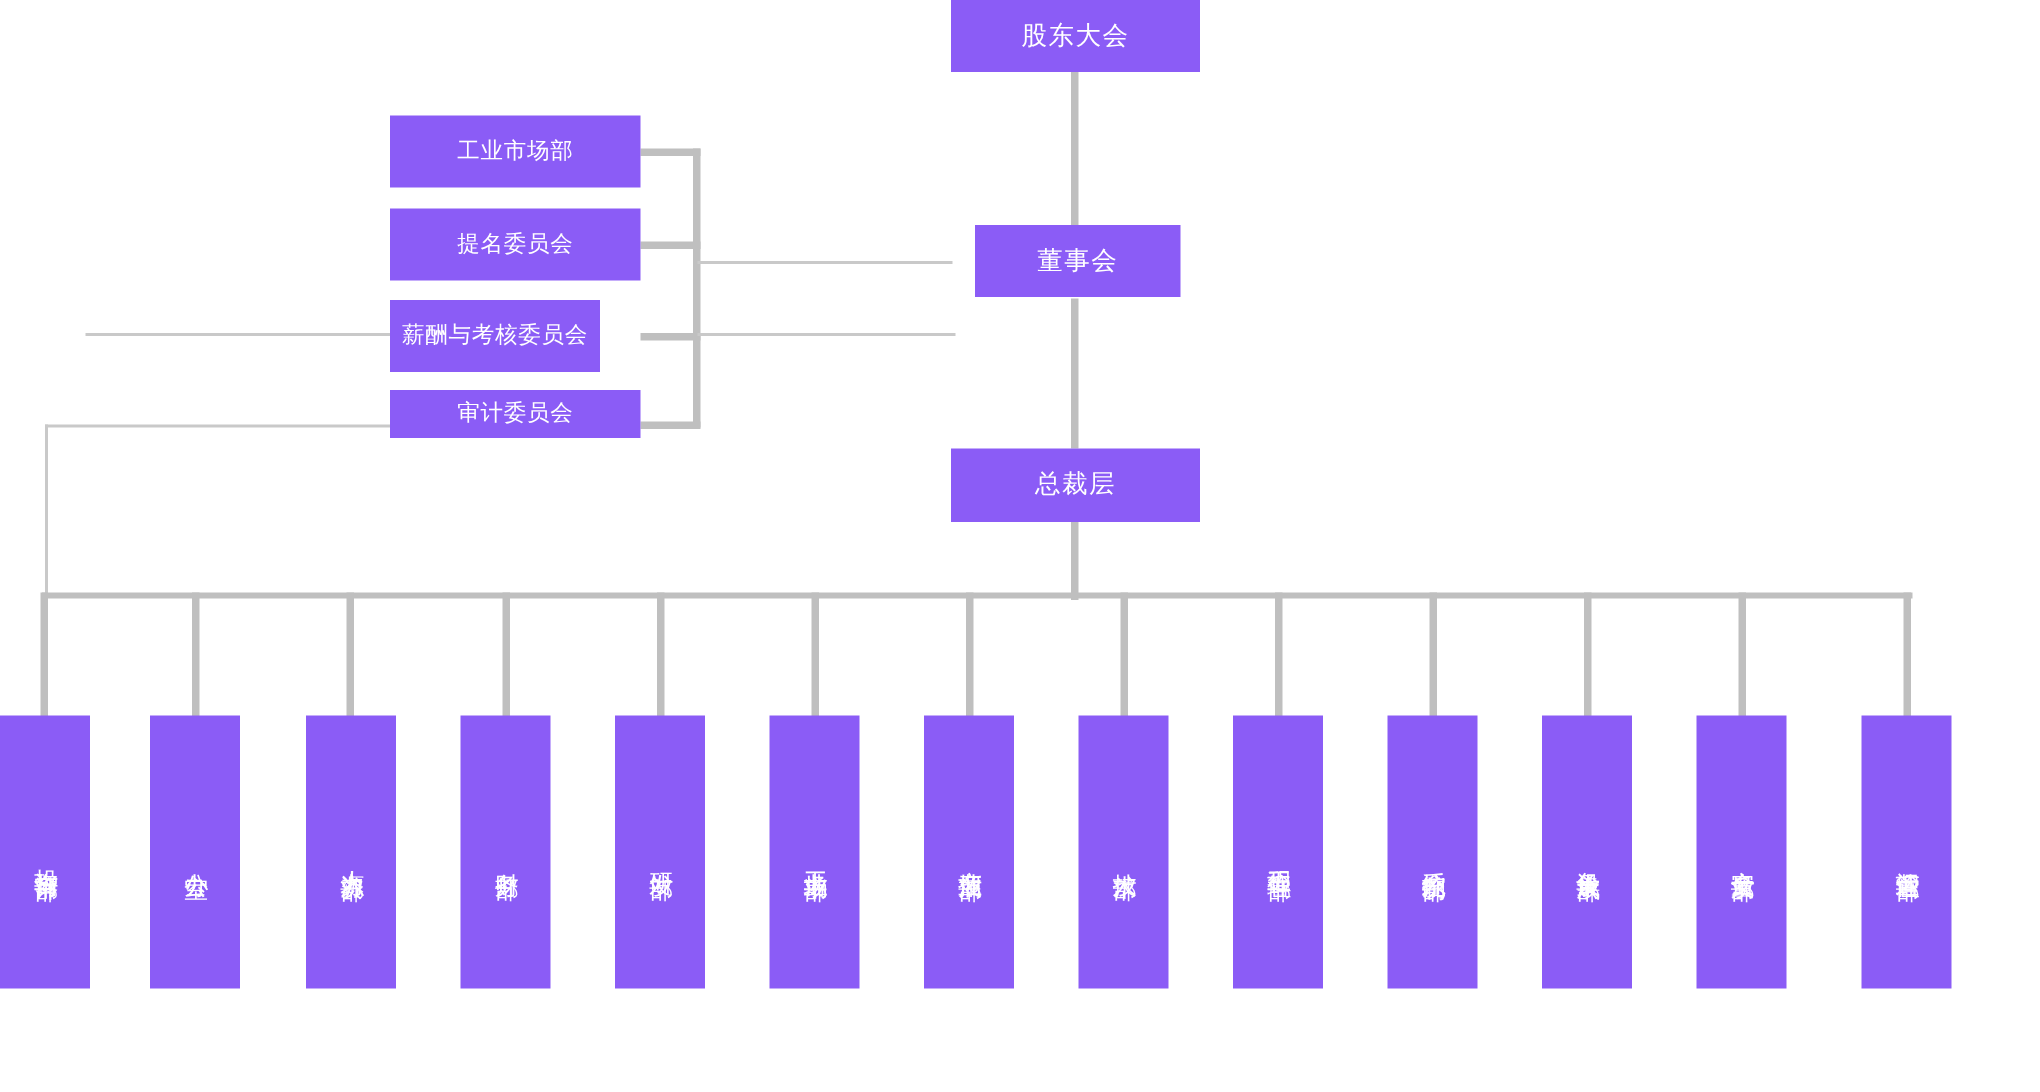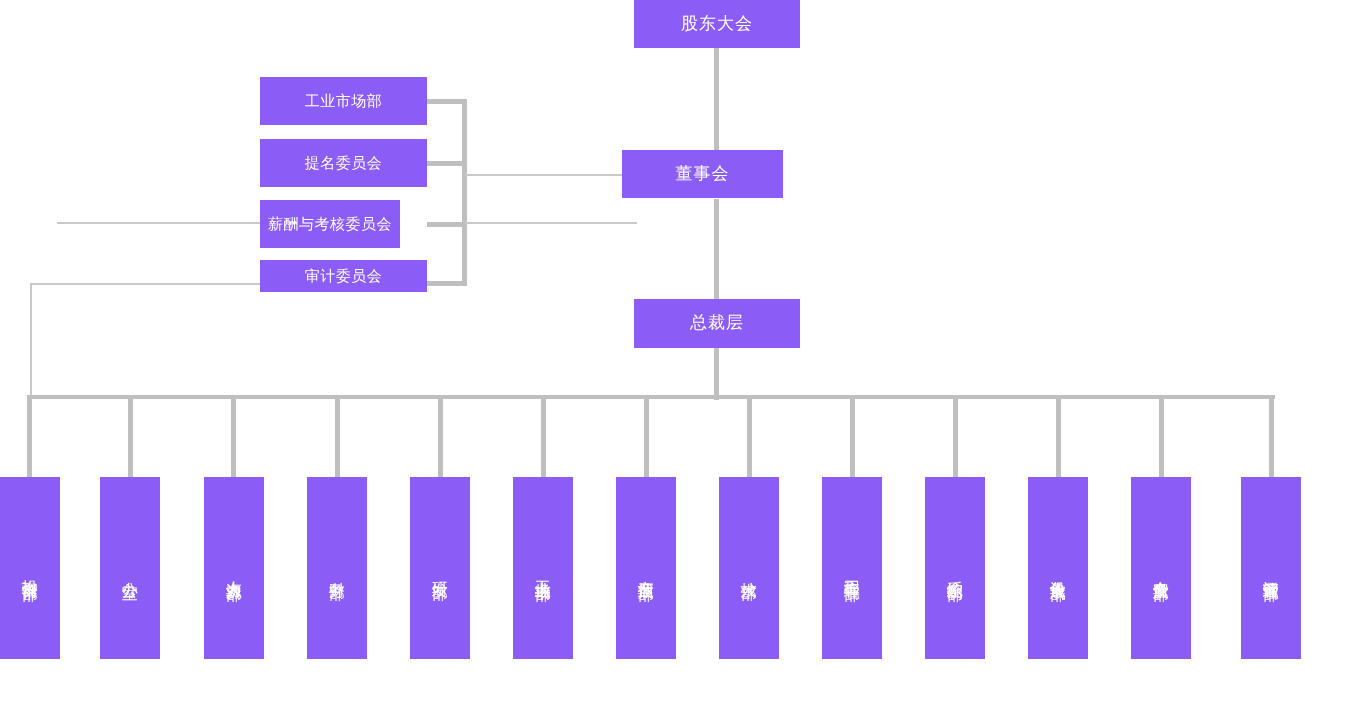--- a/index.html
+++ b/index.html
@@ -98,21 +98,21 @@
   <div class="conn" style="left:850px; top:395px; width:5px; height:84px;"></div>
   <div class="conn" style="left:953px; top:395px; width:5px; height:84px;"></div>
   <div class="conn" style="left:1056px; top:395px; width:5px; height:84px;"></div>
   <div class="conn" style="left:1159px; top:395px; width:5px; height:84px;"></div>
   <div class="conn" style="left:1269px; top:395px; width:5px; height:84px;"></div>
 
   <div class="node node-top" style="left:634px; top:0px; width:166px; height:48px;">
     <span>股东大会</span>
   </div>
 
-  <div class="node node-top" style="left:622px; top:150px; width:161px; height:48px;">
+  <div class="node node-top" style="left:650px; top:150px; width:137px; height:48px;">
     <span>董事会</span>
   </div>
 
   <div class="node node-top" style="left:634px; top:299px; width:166px; height:49px;">
     <span>总裁层</span>
   </div>
 
   <div class="node node-committee" style="left:260px; top:77px; width:167px; height:48px;">
     <span>工业市场部</span>
   </div>

